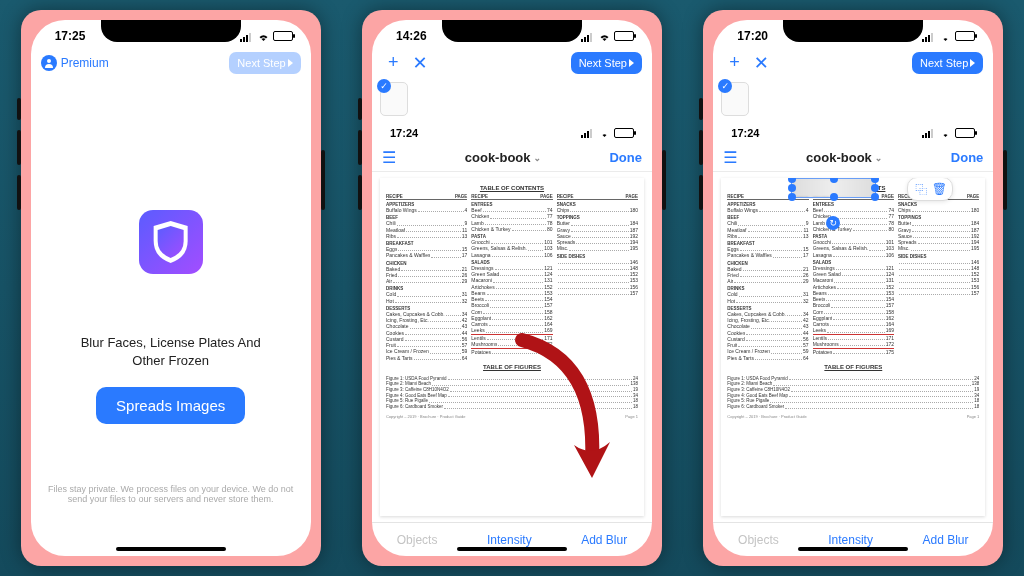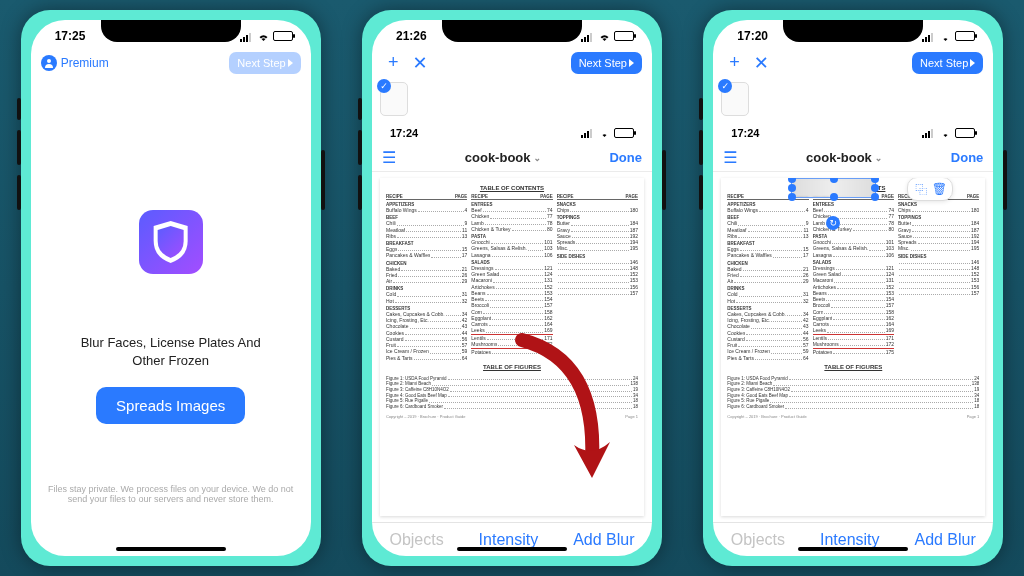--- a/index.html
+++ b/index.html
@@ -8,22 +8,22 @@
     width: 1024px;
     height: 576px;
     display: flex;
     justify-content: space-around;
     align-items: center;
     font-family: -apple-system, BlinkMacSystemFont, "Segoe UI", sans-serif;
   }
   .phone {
     width: 300px;
     height: 556px;
-    background: #5eead4;
-    border-radius: 29px;
+    background: #fca5a5;
+    border-radius: 20px;
     padding: 10px;
     position: relative;
     box-shadow: 0 0 20px rgba(0,0,0,0.4);
   }
   .side-button {
     position: absolute;
     background: #111;
     width: 4px;
     right: -4px;
     border-radius: 2px;
@@ -139,21 +139,21 @@
   .section-head { font-weight:700; font-size:4.5px; margin-top:2px;}
   .row { display:flex; justify-content:space-between; white-space:nowrap; overflow:hidden; line-height:1.25;}
   .row .label { overflow:hidden; text-overflow:ellipsis; }
   .row .dots { flex:1; border-bottom:.5px dotted #aaa; margin:0 1px 1px 1px;}
   .row .pg { }
   .redline { height:.7px; background:#c33; margin:.3px 0;}
   .figures { margin-top:6px; font-size:4.5px;}
   .footer-line { display:flex; justify-content:space-between; font-size:4px; color:#888; margin-top:4px;}
   .bottom-tabs {
     height:34px; border-top:1px solid #e4e4e4;
-    display:flex; justify-content:space-around; align-items:center; font-size:16px;
+    display:flex; justify-content:space-around; align-items:center; font-size:12px;
   }
   .tab { color:#2a7aff; }
   .tab.muted { color:#c4c4c4; }
   
   .arrow-svg { position:absolute; width:120px; height:160px; right:30px; top:310px; pointer-events:none; z-index:5;}
   
   .selection-box {
     position:absolute; top:0px; left:70px; width:85px; height:20px;
     border:1.5px solid #2a7aff; background:rgba(200,200,200,.5);
     backdrop-filter: blur(1px);
@@ -227,21 +227,21 @@
 </div>
 
 <div class="phone">
   <div class="side-button power"></div>
   <div class="side-button vol-up"></div>
   <div class="side-button vol-down"></div>
   <div class="side-button silent"></div>
   <div class="screen">
     <div class="notch"></div>
     <div class="statusbar">
-      <span>21:26</span>
+      <span>14:26</span>
       <span class="status-right">
         <span class="signal-icon"><svg viewBox="0 0 14 10">
               <rect x="0" y="7" width="2" height="3" fill="#000"></rect>
               <rect x="3" y="5" width="2" height="5" fill="#000"></rect>
               <rect x="6" y="3" width="2" height="7" fill="#000"></rect>
               <rect x="9" y="1" width="2" height="9" fill="#ccc"></rect>
             </svg></span>
         <span class="wifi-icon"><svg viewBox="0 0 13 10">
               <path d="M6.5 9 L4.5 7 Q6.5 5.5 8.5 7 Z M2.5 5 Q6.5 1.5 10.5 5 L9 6.5 Q6.5 4 4 6.5 Z" fill="#000"></path>
             </svg></span>

